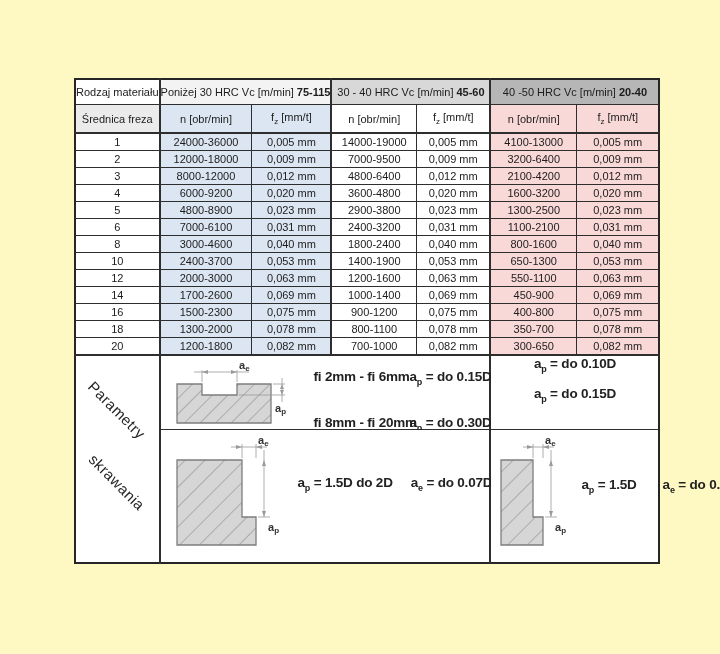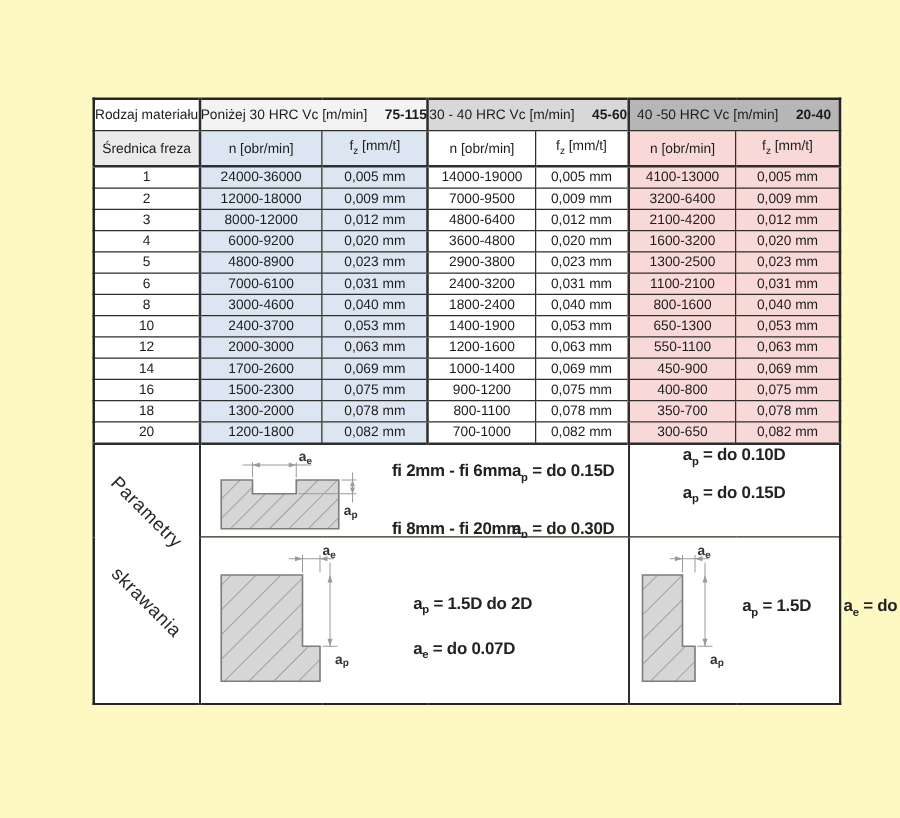--- a/index.html
+++ b/index.html
@@ -13,21 +13,21 @@
     border:2px solid #262626;
   }
   th, td {
     border:1px solid #2e2e2e; padding:0; margin:0;
     text-align:center; vertical-align:middle;
     font-size:11px; white-space:nowrap; font-weight:400; color:#1c1c1c;
   }
   .tl { border-left-width:2px; }
   tr.hr1 th { height:24px; font-size:11px; }
   tr.hr2 th { height:27px; border-bottom-width:2px; }
-  tr.hr1 th b { font-weight:700; margin-left:14px; }
+  tr.hr1 th b { font-weight:700; margin-left:3px; }
   .bg-white { background:#ffffff; }
   .bg-g1 { background:#f3f3f3; }
   .bg-g2 { background:#d8d8d8; }
   .bg-g3 { background:#b6b6b6; }
   .bg-dia { background:#ebebeb; }
   .col-blue { background:#dce6f2; }
   .col-pink { background:#f9d9d7; }
   #data-rows td { height:16px; }
   sub { font-size:8px; }
 
@@ -44,21 +44,21 @@
   .rot-2 { top:61%; }
   td.diagram-cell { position:relative; background:#ffffff; }
   .dg { position:absolute; }
   .ptext { position:absolute; text-align:left; }
   .formula, .rng {
     font-size:13.5px; font-weight:700; letter-spacing:-0.2px; color:#222;
   }
   .formula sub { font-size:9px; font-weight:700; }
   .slot-grid { left:153px; top:13px; display:grid; grid-template-columns:96px auto; row-gap:28px; }
   .center-lines { left:0; right:0; top:0; bottom:0; display:flex; flex-direction:column; align-items:center; gap:12px; }
-  .sideL-lines { left:170px; top:45px; display:flex; flex-direction:column; gap:18px; }
+  .sideL-lines { left:137px; top:45px; display:flex; flex-direction:row; gap:18px; }
   .sideR-lines { left:90px; top:47px; display:flex; flex-direction:row; gap:26px; }
   svg text { font-family:"Liberation Sans", sans-serif; font-size:11px; font-weight:600; fill:#333; }
   svg .ssub { font-size:8px; }
 </style>
 </head>
 <body>
 
 <div class="canvas">
   <table class="main">
     <colgroup>

